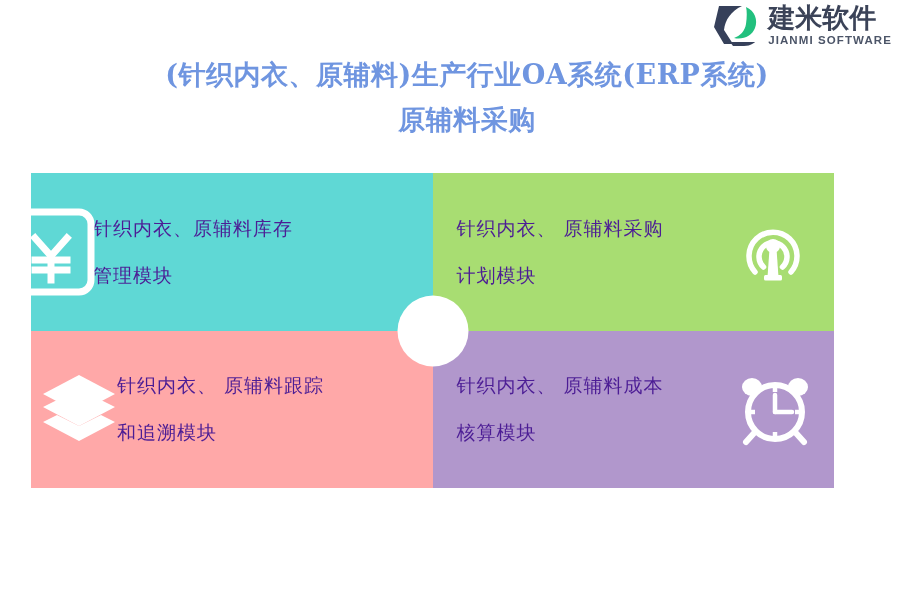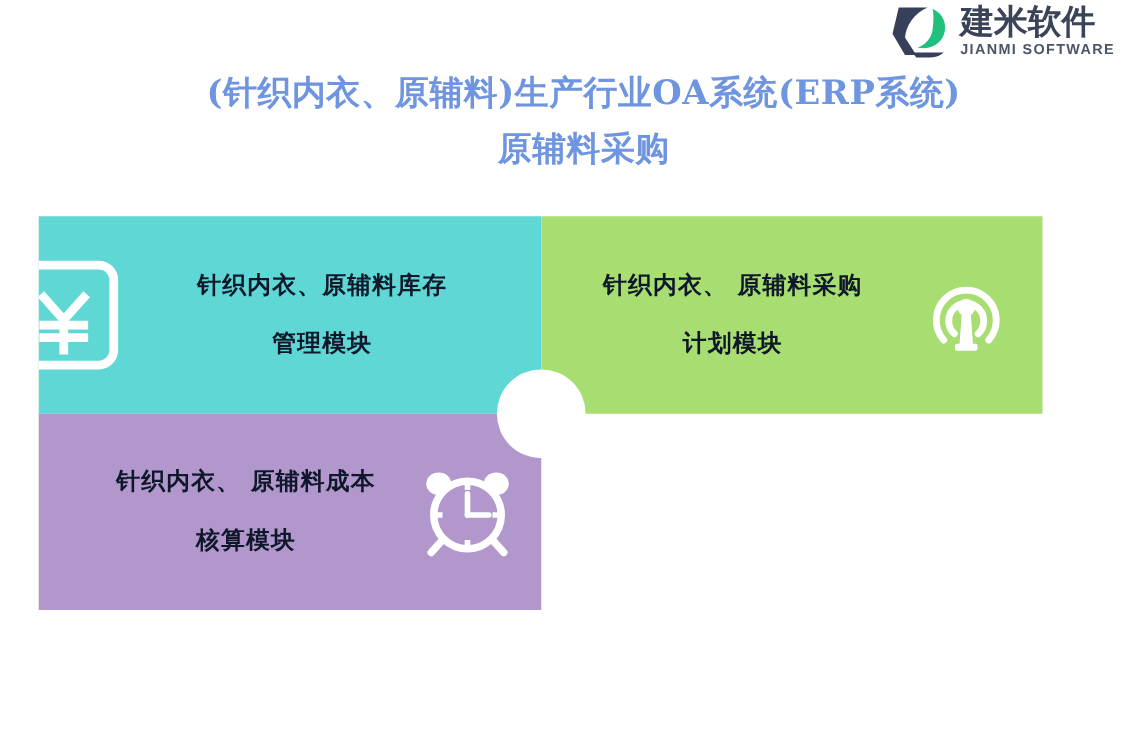--- a/index.html
+++ b/index.html
@@ -103,26 +103,26 @@
   .card-icon {
     flex: 0 0 auto;
     display: flex;
     align-items: center;
     justify-content: center;
   }
   .card-icon svg { display: block; }
 
   .card-label {
     flex: 1 1 auto;
-    color: #0f172a;
+    color: #4c1d95;
     font-family: "DejaVu Serif", "Liberation Serif", serif;
-    font-weight: 700;
+    font-weight: 400;
     font-size: 19px;
     line-height: 47px;
-    text-align: center;
+    text-align: left;
     letter-spacing: 1px;
     white-space: pre-line;
   }
 
   
   .card-tl .card-icon {
     position: absolute;
     left: -26px;
     top: 50%;
     transform: translateY(-50%);
@@ -227,20 +227,31 @@
           </g>
           <circle cx="37" cy="31" r="7" fill="#ffffff"></circle>
           <path d="M33.5 34 L40.5 34 L42.5 62 L31.5 62 Z" fill="#ffffff"></path>
           <rect x="28" y="60" width="18" height="5.5" rx="1.5" fill="#ffffff"></rect>
         </svg>
       </div>
       <div class="card-label">针织内衣、 原辅料采购
 计划模块</div>
     </div>
 
+    <div class="card card-pink card-bl">
+      <div class="card-icon">
+        <svg viewBox="0 0 84 84" width="84" height="84">
+          <path d="M42 8 L78 27 L42 46 L6 27 Z" fill="#ffffff"></path>
+          <path d="M6 40 L20 33 L42 44 L64 33 L78 40 L42 59 Z" fill="#ffffff"></path>
+          <path d="M6 55 L20 48 L42 59 L64 48 L78 55 L42 74 Z" fill="#ffffff"></path>
+        </svg>
+      </div>
+      <div class="card-label">针织内衣、 原辅料跟踪
+和追溯模块</div>
+    </div>
 
     <div class="card card-purple card-br">
       <div class="card-icon">
         <svg viewBox="0 0 78 78" width="78" height="78">
           <ellipse cx="16" cy="17" rx="10" ry="9" fill="#ffffff"></ellipse>
           <ellipse cx="62" cy="17" rx="10" ry="9" fill="#ffffff"></ellipse>
           <g stroke="#ffffff" stroke-width="6" stroke-linecap="round">
             <line x1="19" y1="62" x2="10" y2="72"></line>
             <line x1="59" y1="62" x2="68" y2="72"></line>
           </g>

